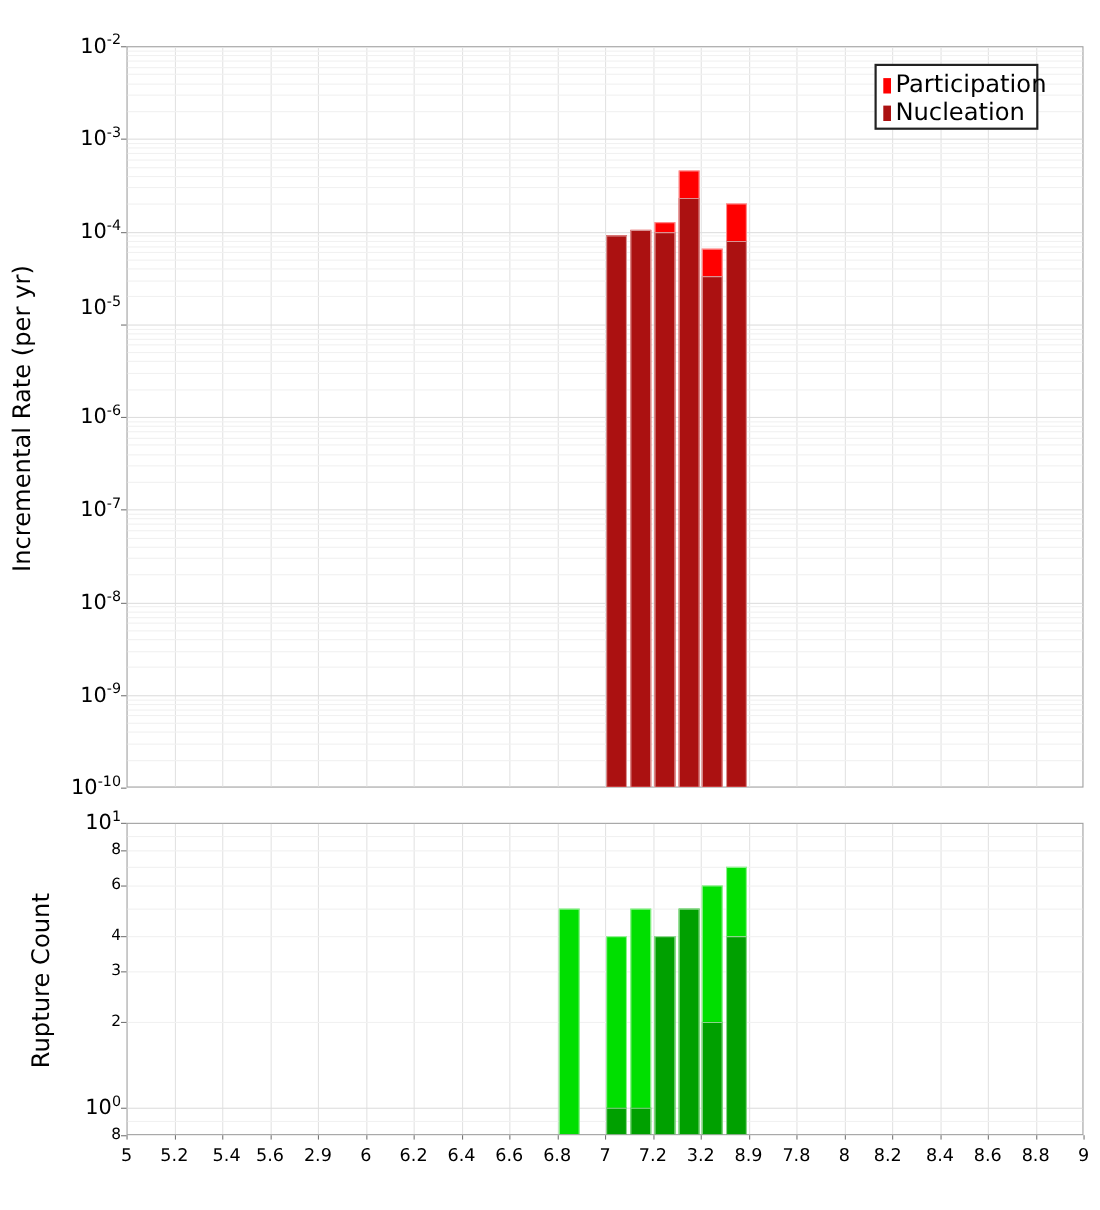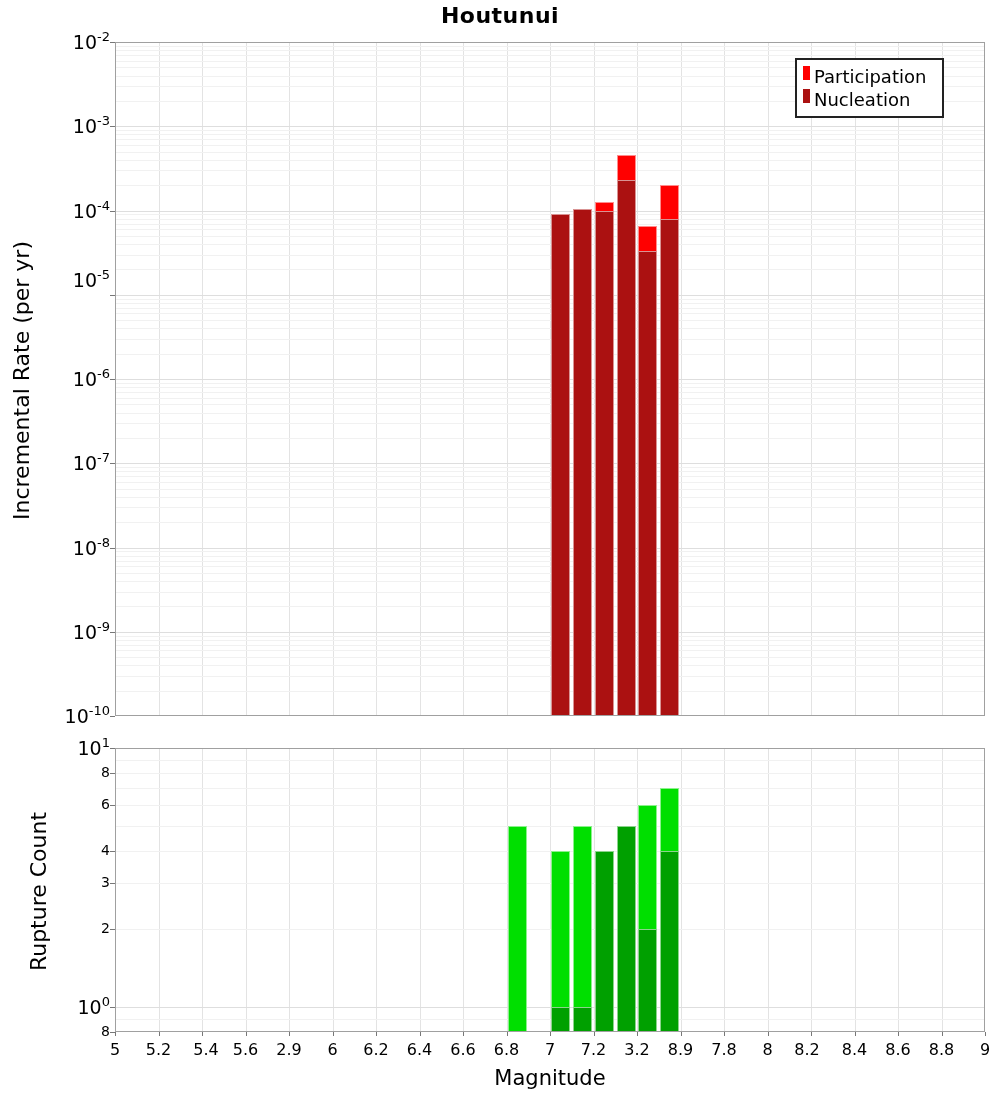--- a/index.html
+++ b/index.html
@@ -37,33 +37,31 @@
   .xtick{
     position:absolute;top:1040px;width:44px;margin-left:-22px;text-align:center;font-size:16px;
   }
   .tickmark{position:absolute;background:#777;}
   .legend{
     position:absolute;background:#fff;border:2px solid #222;box-sizing:border-box;
     padding:5px 8px 5px 6px;display:flex;flex-direction:column;justify-content:space-around;
   }
   #legend-rate{left:795px;top:58px;width:149px;height:60px;}
   #legend-count{left:135px;top:753px;width:209px;height:61px;}
-  .legend-item{display:flex;align-items:flex-start;gap:4px;font-size:18px;white-space:nowrap;}
+  .legend-item{display:flex;align-items:center;gap:4px;font-size:22px;white-space:nowrap;}
   .swatch{display:inline-block;width:7px;height:14px;flex:0 0 7px;}
 </style>
 </head>
 <body>
 
 <div class="figure">
 
-  <div class="title">Houtunui</div>
 
   <div class="ylab" id="ylab-rate" style="left:-119px;top:368px;width:280px;text-align:center;">Incremental Rate (per yr)</div>
   <div class="ylab" id="ylab-count" style="left:-52px;top:879px;width:180px;text-align:center;">Rupture Count</div>
-  <div class="xlab">Magnitude</div>
 
   <div class="panel" id="panel-top">
       <div class="gridline-v" style="left: 42.5px; height: 672px;"></div>
       <div class="gridline-v" style="left: 86px; height: 672px;"></div>
       <div class="gridline-v" style="left: 129.5px; height: 672px;"></div>
       <div class="gridline-v" style="left: 173px; height: 672px;"></div>
       <div class="gridline-v" style="left: 216.5px; height: 672px;"></div>
       <div class="gridline-v" style="left: 260px; height: 672px;"></div>
       <div class="gridline-v" style="left: 303.5px; height: 672px;"></div>
       <div class="gridline-v" style="left: 347px; height: 672px;"></div>

